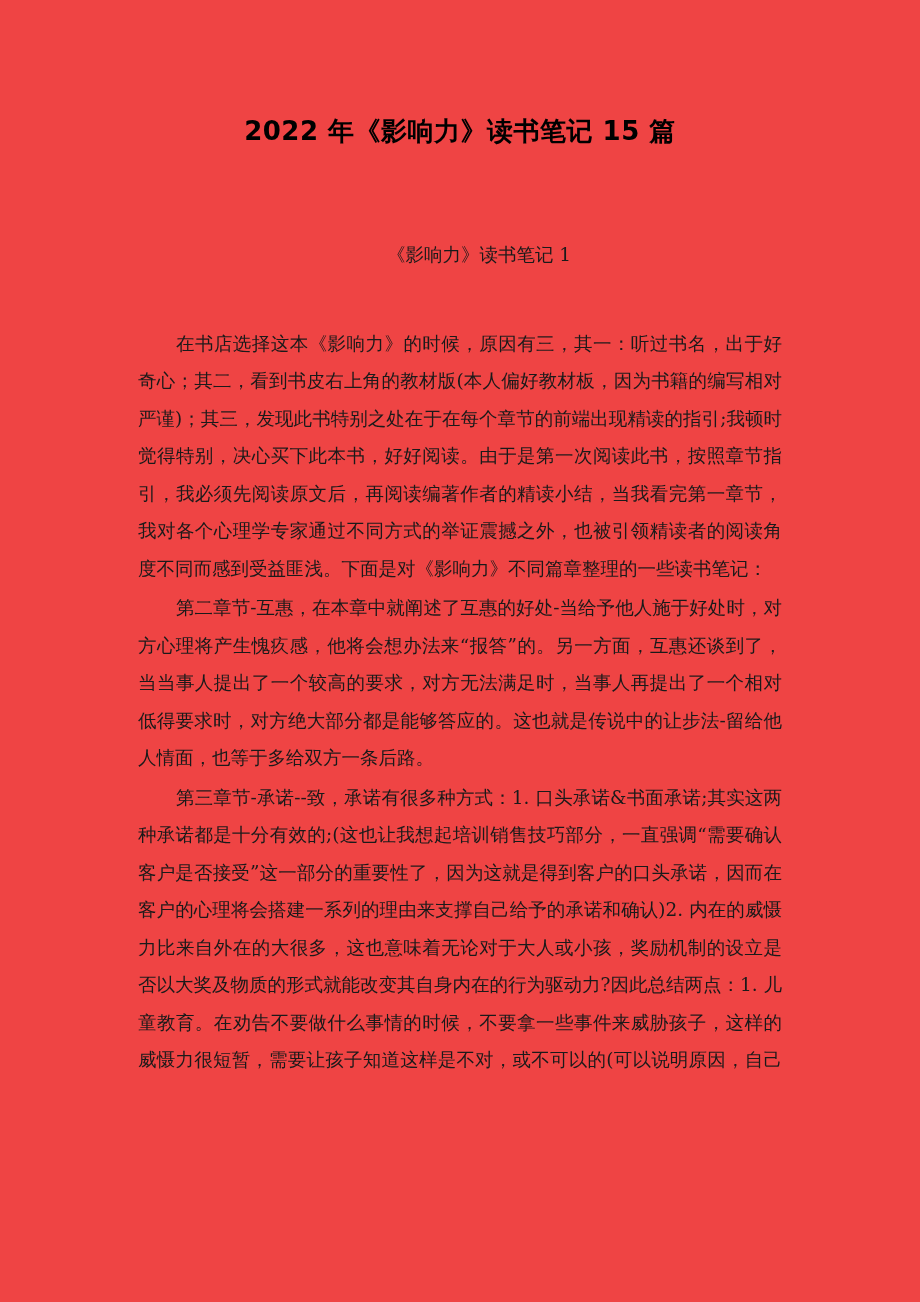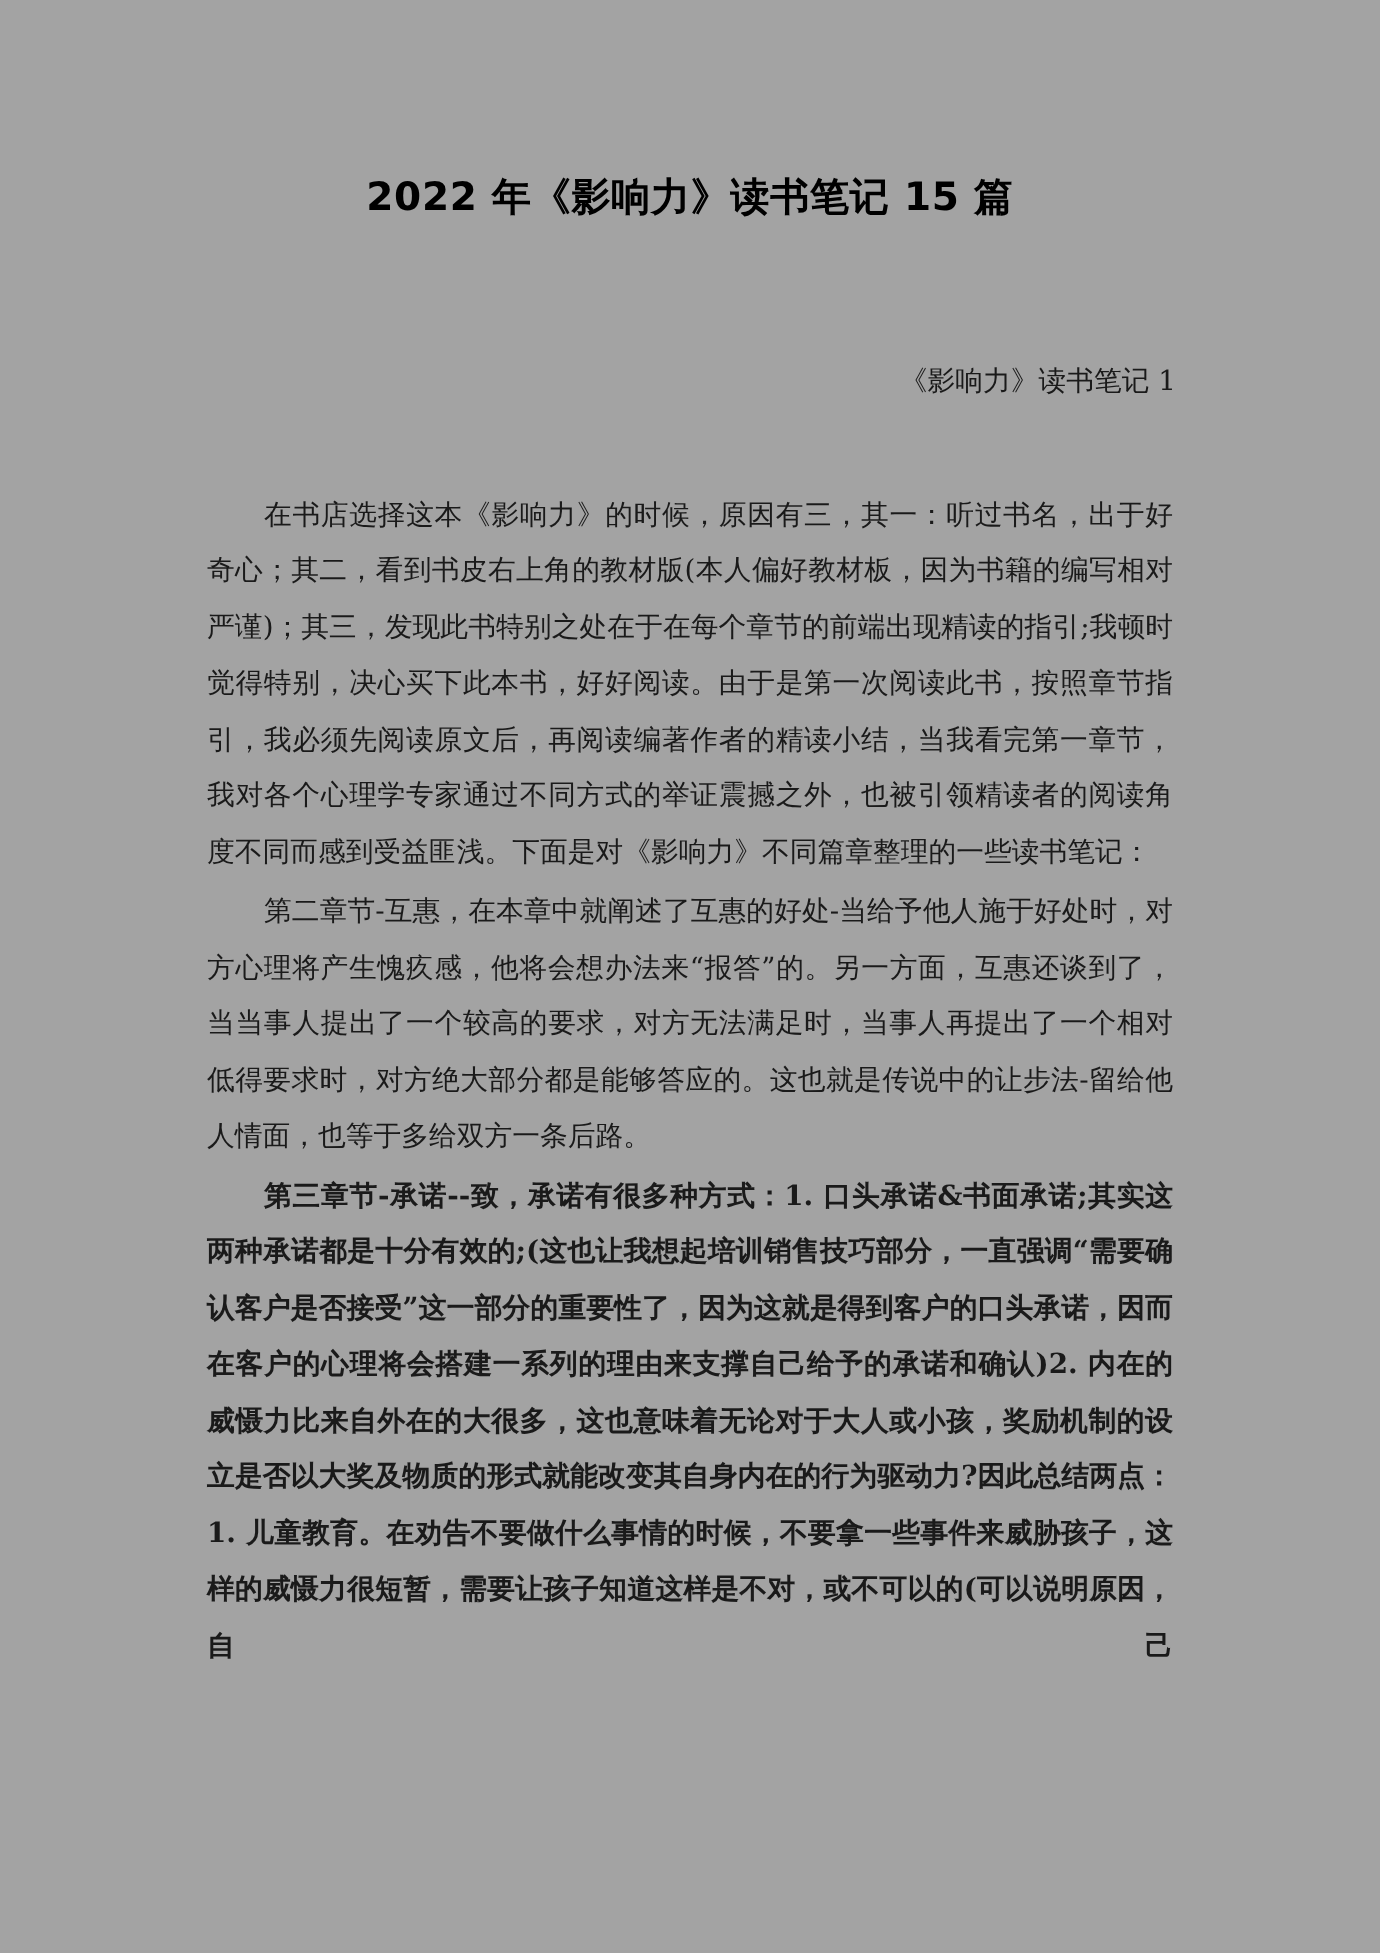--- a/index.html
+++ b/index.html
@@ -15,21 +15,21 @@
     font-family: "DejaVu Serif", "Liberation Serif", serif;
     color: #1a1a1a;
   }
 
   .page {
     position: relative;
     width: 920px;
     height: 1302px;
     box-sizing: border-box;
     padding: 0;
-    background: #a3a3a3;
+    background: #ef4444;
   }
 
   .doc-title {
     position: absolute;
     top: 114px;
     left: 0;
     width: 920px;
     text-align: center;
     font-family: "DejaVu Sans", "Liberation Sans", sans-serif;
     font-weight: bold;
@@ -41,21 +41,21 @@
   .body-block {
     position: absolute;
     top: 236px;
     left: 136px;
     width: 648px;
   }
 
   .subtitle {
     font-size: 18.5px;
     line-height: 37.5px;
-    text-align: right;
+    text-align: center;
     margin: 0 0 0 38px;
     color: #1a1a1a;
   }
 
   .spacer-lg {
     height: 49px;
   }
 
   .para {
     font-size: 18.5px;
@@ -63,21 +63,20 @@
     text-align: justify;
     text-justify: inter-character;
     text-align-last: left;
     margin: 2px;
     text-indent: 38px;
     color: #1a1a1a;
     word-break: break-all;
   }
   .para.clipped {
     text-align-last: justify;
-    font-weight: bold;
   }
 </style>
 </head>
 <body>
 
 <div class="page">
 
   <div class="doc-title">2022 年《影响力》读书笔记 15 篇</div>
 
   <div class="body-block">

